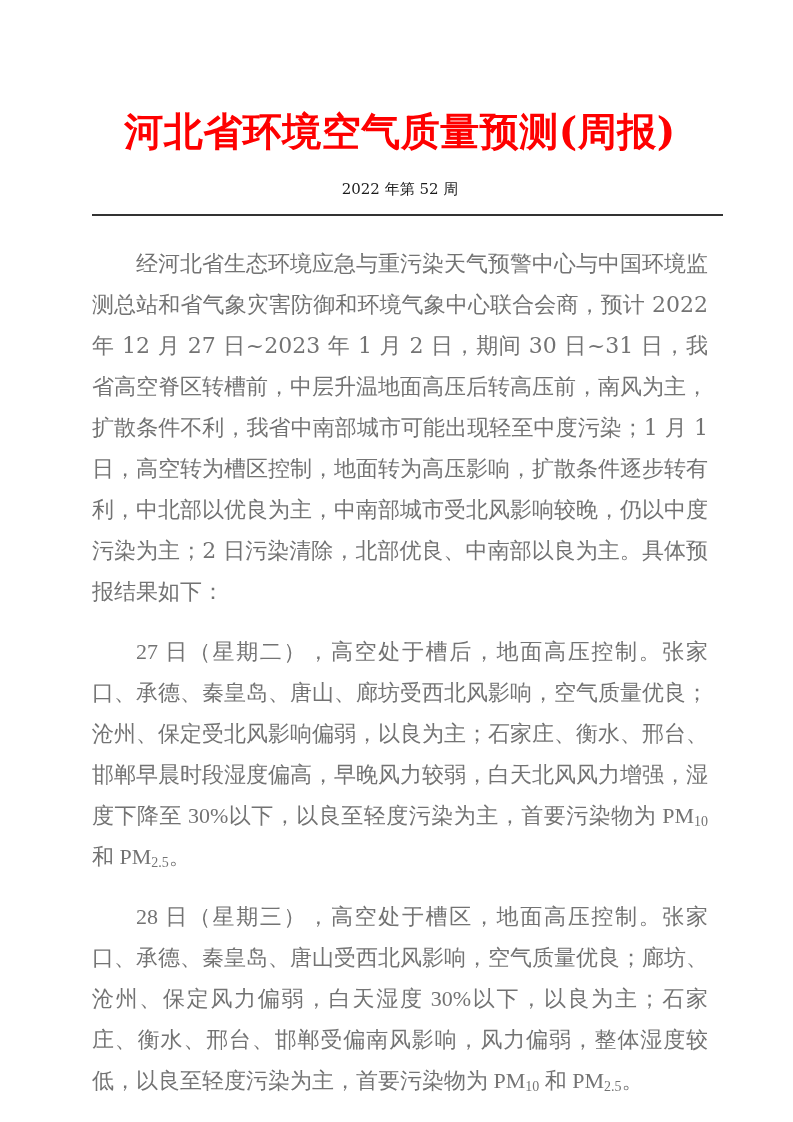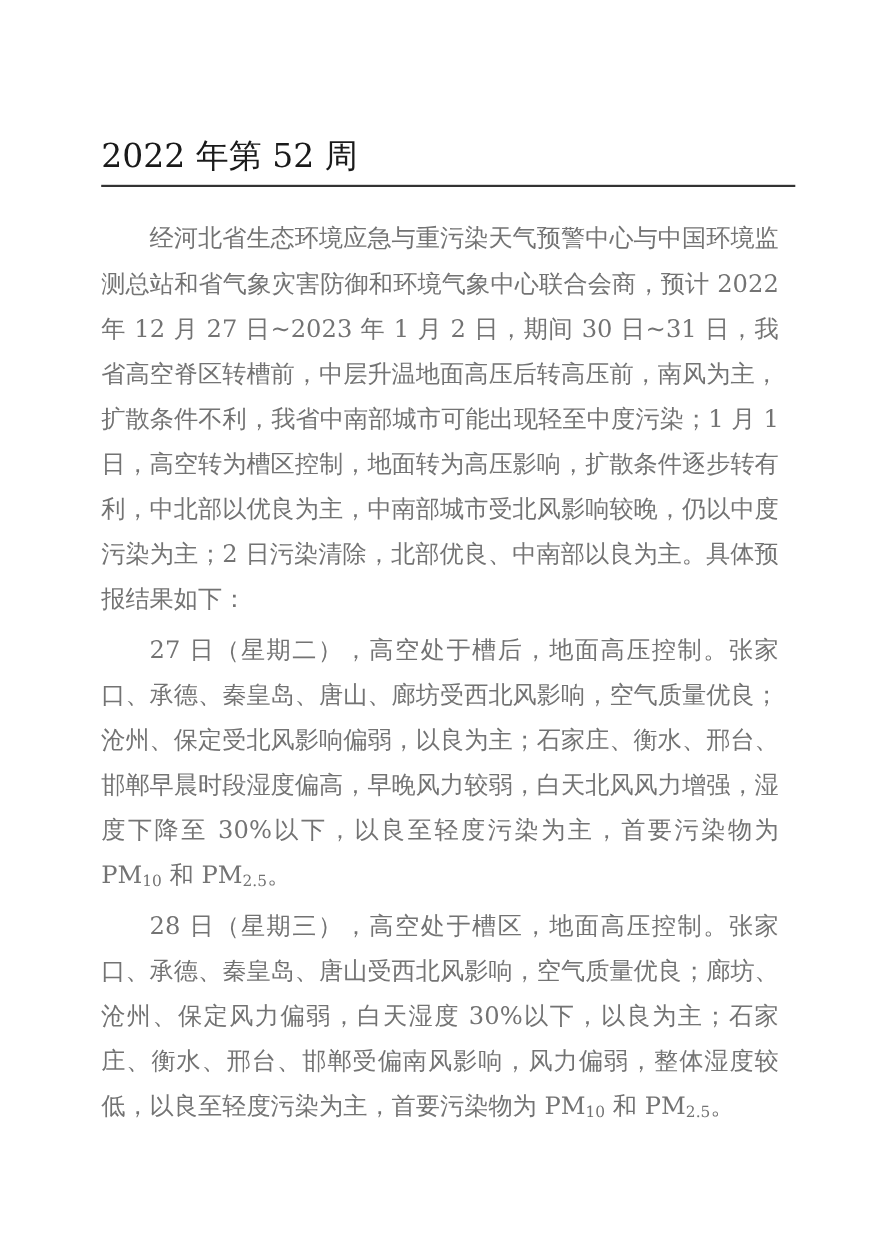--- a/index.html
+++ b/index.html
@@ -23,23 +23,23 @@
     font-size: 39px;
     line-height: 46px;
     font-weight: 700;
     color: #fe0000;
     text-align: center;
     letter-spacing: 0.5px;
     white-space: nowrap;
   }
   .doc-subtitle {
     margin-top: 22px;
-    font-size: 30px;
+    font-size: 15px;
     line-height: 26px;
-    text-align: left;
+    text-align: center;
     color: #1a1a1a;
   }
   .byline {
     margin-top: 16px;
     display: flex;
     justify-content: space-between;
     align-items: baseline;
     font-size: 22px;
     line-height: 28px;
     color: #1a1a1a;
@@ -56,33 +56,35 @@
   .para {
     margin: 0;
     font-size: 22px;
     line-height: 41px;
     text-align: justify;
     text-justify: inter-ideograph;
     text-indent: 44px;
     color: #737373;
   }
   .para + .para {
-    margin-top: 5px;
+    margin-top: 19px;
+    font-family: Liberation Serif, serif;
   }
   .para sub {
     font-size: 14px;
     line-height: 0;
     vertical-align: -0.18em;
   }
 </style>
 </head>
 <body>
 
 <div class="page">
   <header>
+    <h1 class="doc-title">河北省环境空气质量预测(周报)</h1>
     <div class="doc-subtitle">2022 年第 52 周</div>
     <div class="divider"></div>
   </header>
 
   <main class="doc-body">
     <p class="para"><span>经河北省生态环境应急与重污染天气预警中心与中国环境监测总站和省气象灾害防御和环境气象中心联合会商，预计 2022 年 12 月 27 日~2023 年 1 月 2 日，期间 30 日~31 日，我省高空脊区转槽前，中层升温地面高压后转高压前，南风为主，扩散条件不利，我省中南部城市可能出现轻至中度污染；1 月 1 日，高空转为槽区控制，地面转为高压影响，扩散条件逐步转有利，中北部以优良为主，中南部城市受北风影响较晚，仍以中度污染为主；2 日污染清除，北部优良、中南部以良为主。具体预报结果如下：</span></p>
     <p class="para"><span>27 日（星期二），高空处于槽后，地面高压控制。张家口、承德、秦皇岛、唐山、廊坊受西北风影响，空气质量优良；沧州、保定受北风影响偏弱，以良为主；石家庄、衡水、邢台、邯郸早晨时段湿度偏高，早晚风力较弱，白天北风风力增强，湿度下降至 30%以下，以良至轻度污染为主，首要污染物为 PM</span><sub>10</sub><span> 和 PM</span><sub>2.5</sub><span>。</span></p>
     <p class="para"><span>28 日（星期三），高空处于槽区，地面高压控制。张家口、承德、秦皇岛、唐山受西北风影响，空气质量优良；廊坊、沧州、保定风力偏弱，白天湿度 30%以下，以良为主；石家庄、衡水、邢台、邯郸受偏南风影响，风力偏弱，整体湿度较低，以良至轻度污染为主，首要污染物为 PM</span><sub>10</sub><span> 和 PM</span><sub>2.5</sub><span>。</span></p>
   </main>
 </div>

